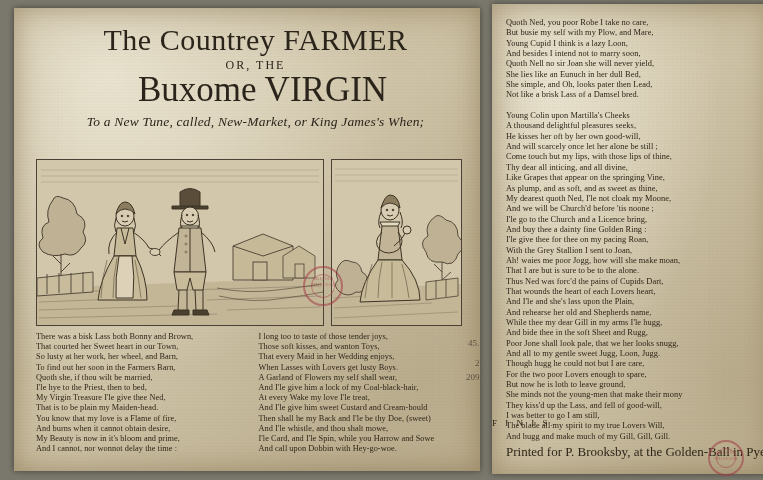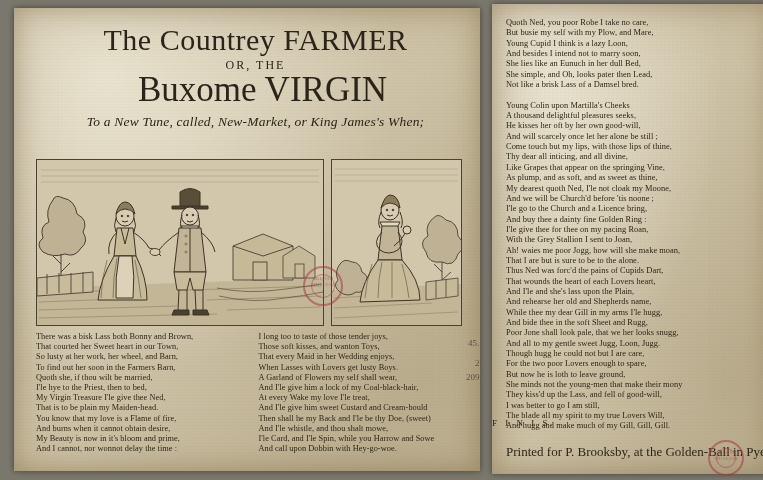--- a/index.html
+++ b/index.html
@@ -376,20 +376,21 @@
 
   <div class="sheet" id="sheet-right">
     <div class="grain"></div>
     <div class="edge-stain"></div>
 
     <div id="verse-right">
       <div class="rline">Quoth Ned, you poor Robe I take no care,</div>
       <div class="rline">But busie my self with my Plow, and Mare,</div>
       <div class="rline">Young Cupid I think is a lazy Loon,</div>
       <div class="rline">And besides I intend not to marry soon,</div>
+      <div class="rline">Quoth Nell no sir Joan she will never yield,</div>
       <div class="rline">She lies like an Eunuch in her dull Bed,</div>
       <div class="rline">She simple, and Oh, looks pater then Lead,</div>
       <div class="rline">Not like a brisk Lass of a Damsel bred.</div>
       <div class="rline">&nbsp;</div>
       <div class="rline">Young Colin upon Martilla's Cheeks</div>
       <div class="rline">A thousand delightful pleasures seeks,</div>
       <div class="rline">He kisses her oft by her own good-will,</div>
       <div class="rline">And will scarcely once let her alone be still ;</div>
       <div class="rline">Come touch but my lips, with those lips of thine,</div>
       <div class="rline">Thy dear all inticing, and all divine,</div>

